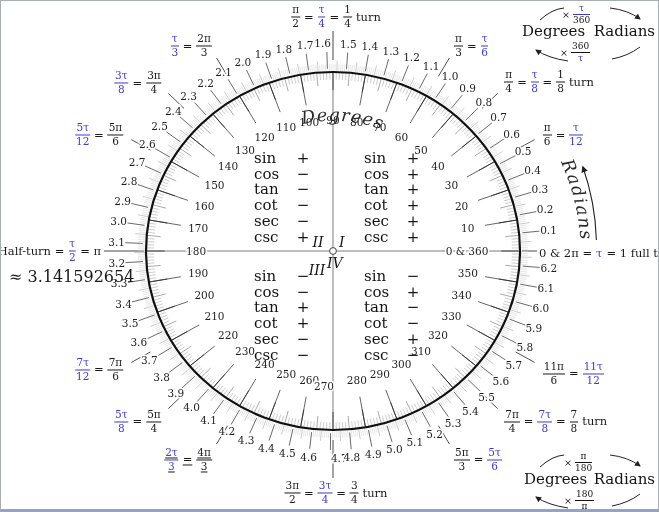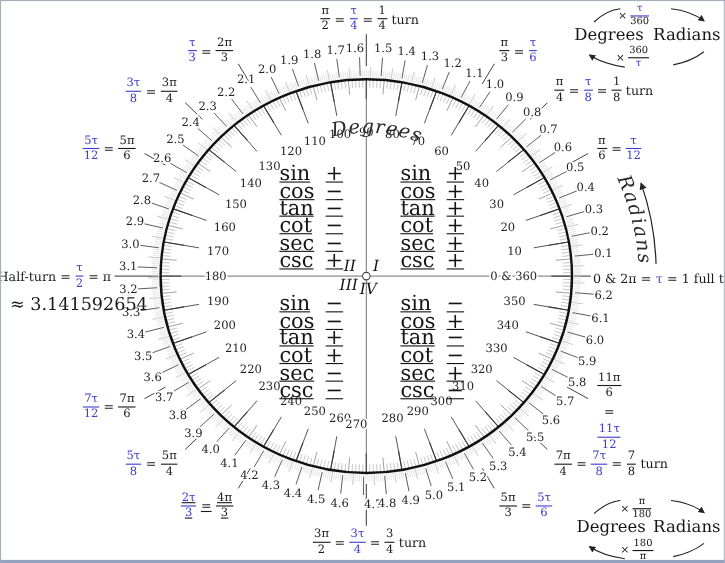--- a/index.html
+++ b/index.html
@@ -4,21 +4,21 @@
 <style>
   html,body{margin:0;padding:0;background:#e8e8e8;}
   .stage{
     position:relative;width:659px;height:512px;background:#ffffff;
     font-family:"DejaVu Serif",serif;color:#1a1a1a;
     border:1px solid #a7aeb6;border-bottom:3px solid #96a3c0;
     box-sizing:border-box;overflow:hidden;
   }
   .stage svg.main{position:absolute;left:0;top:0;}
   
-  .qt{position:absolute;width:56px;font-size:19px;color:#141414;text-decoration:underline;}
+  .qt{position:absolute;width:56px;font-size:15px;color:#141414;}
   .qt .row{display:flex;justify-content:space-between;line-height:15.7px;}
   .qt .sg{width:14px;text-align:center;}
   .qnum{position:absolute;font-style:italic;font-size:14px;color:#141414;}
   .qnum.ra{text-align:center;}
   
   .sa{position:absolute;display:flex;align-items:center;gap:4px;
       font-size:11.5px;white-space:nowrap;color:#1a1a1a;}
   .fr{display:inline-block;text-align:center;line-height:1.05;font-size:10.5px;}
   .fr .n{display:block;border-bottom:1px solid currentColor;padding:0 1px 1px;}
   .fr .d{display:block;padding-top:1px;}
@@ -1263,21 +1263,21 @@
         <span class="fr blue">
           <span class="n">τ</span>
           <span class="d">12</span>
         </span>
       </div>
       <div class="sa" style="left: 538px; top: 252px; transform: translate(0px, -50%);">
         <span>0 &amp; 2π =</span>
         <span class="blue">τ</span>
         <span>= 1 full turn</span>
       </div>
-      <div class="sa" style="left: 541.721px; top: 372.902px; transform: translate(0px, -50%); flex-direction: column;">
+      <div class="sa" style="left: 541.721px; top: 372.902px; transform: translate(0px, -50%);">
         <span class="fr">
           <span class="n">11π</span>
           <span class="d">6</span>
         </span>
         <span>=</span>
         <span class="fr blue">
           <span class="n">11τ</span>
           <span class="d">12</span>
         </span>
       </div>
@@ -1504,21 +1504,21 @@
         <span class="sg">+</span>
       </div>
       <div class="row">
         <span>csc</span>
         <span class="sg">−</span>
       </div>
     </div>
 
   <div class="qnum ra" style="left:303px;top:233px;width:28px">II</div>
   <div class="qnum" style="left:338px;top:233px">I</div>
-  <div class="qnum ra" style="left:301px;top:251px;width:30px">III</div>
+  <div class="qnum ra" style="left:301px;top:261px;width:30px">III</div>
   <div class="qnum" style="left:326px;top:254px">IV</div>
 
   <div class="conv" style="left:519px;top:2px">
     <svg width="137" height="62" style="top:0">
       <defs>
           <marker id="arrowA" markerWidth="7" markerHeight="7" refX="5" refY="3" orient="auto">
         <path d="M0,0 L6,3 L0,6 z" fill="#222"></path>
           </marker>
         </defs>
       <path d="M20,17 Q32,6 44,5" fill="none" stroke="#222" stroke-width="1"></path>

